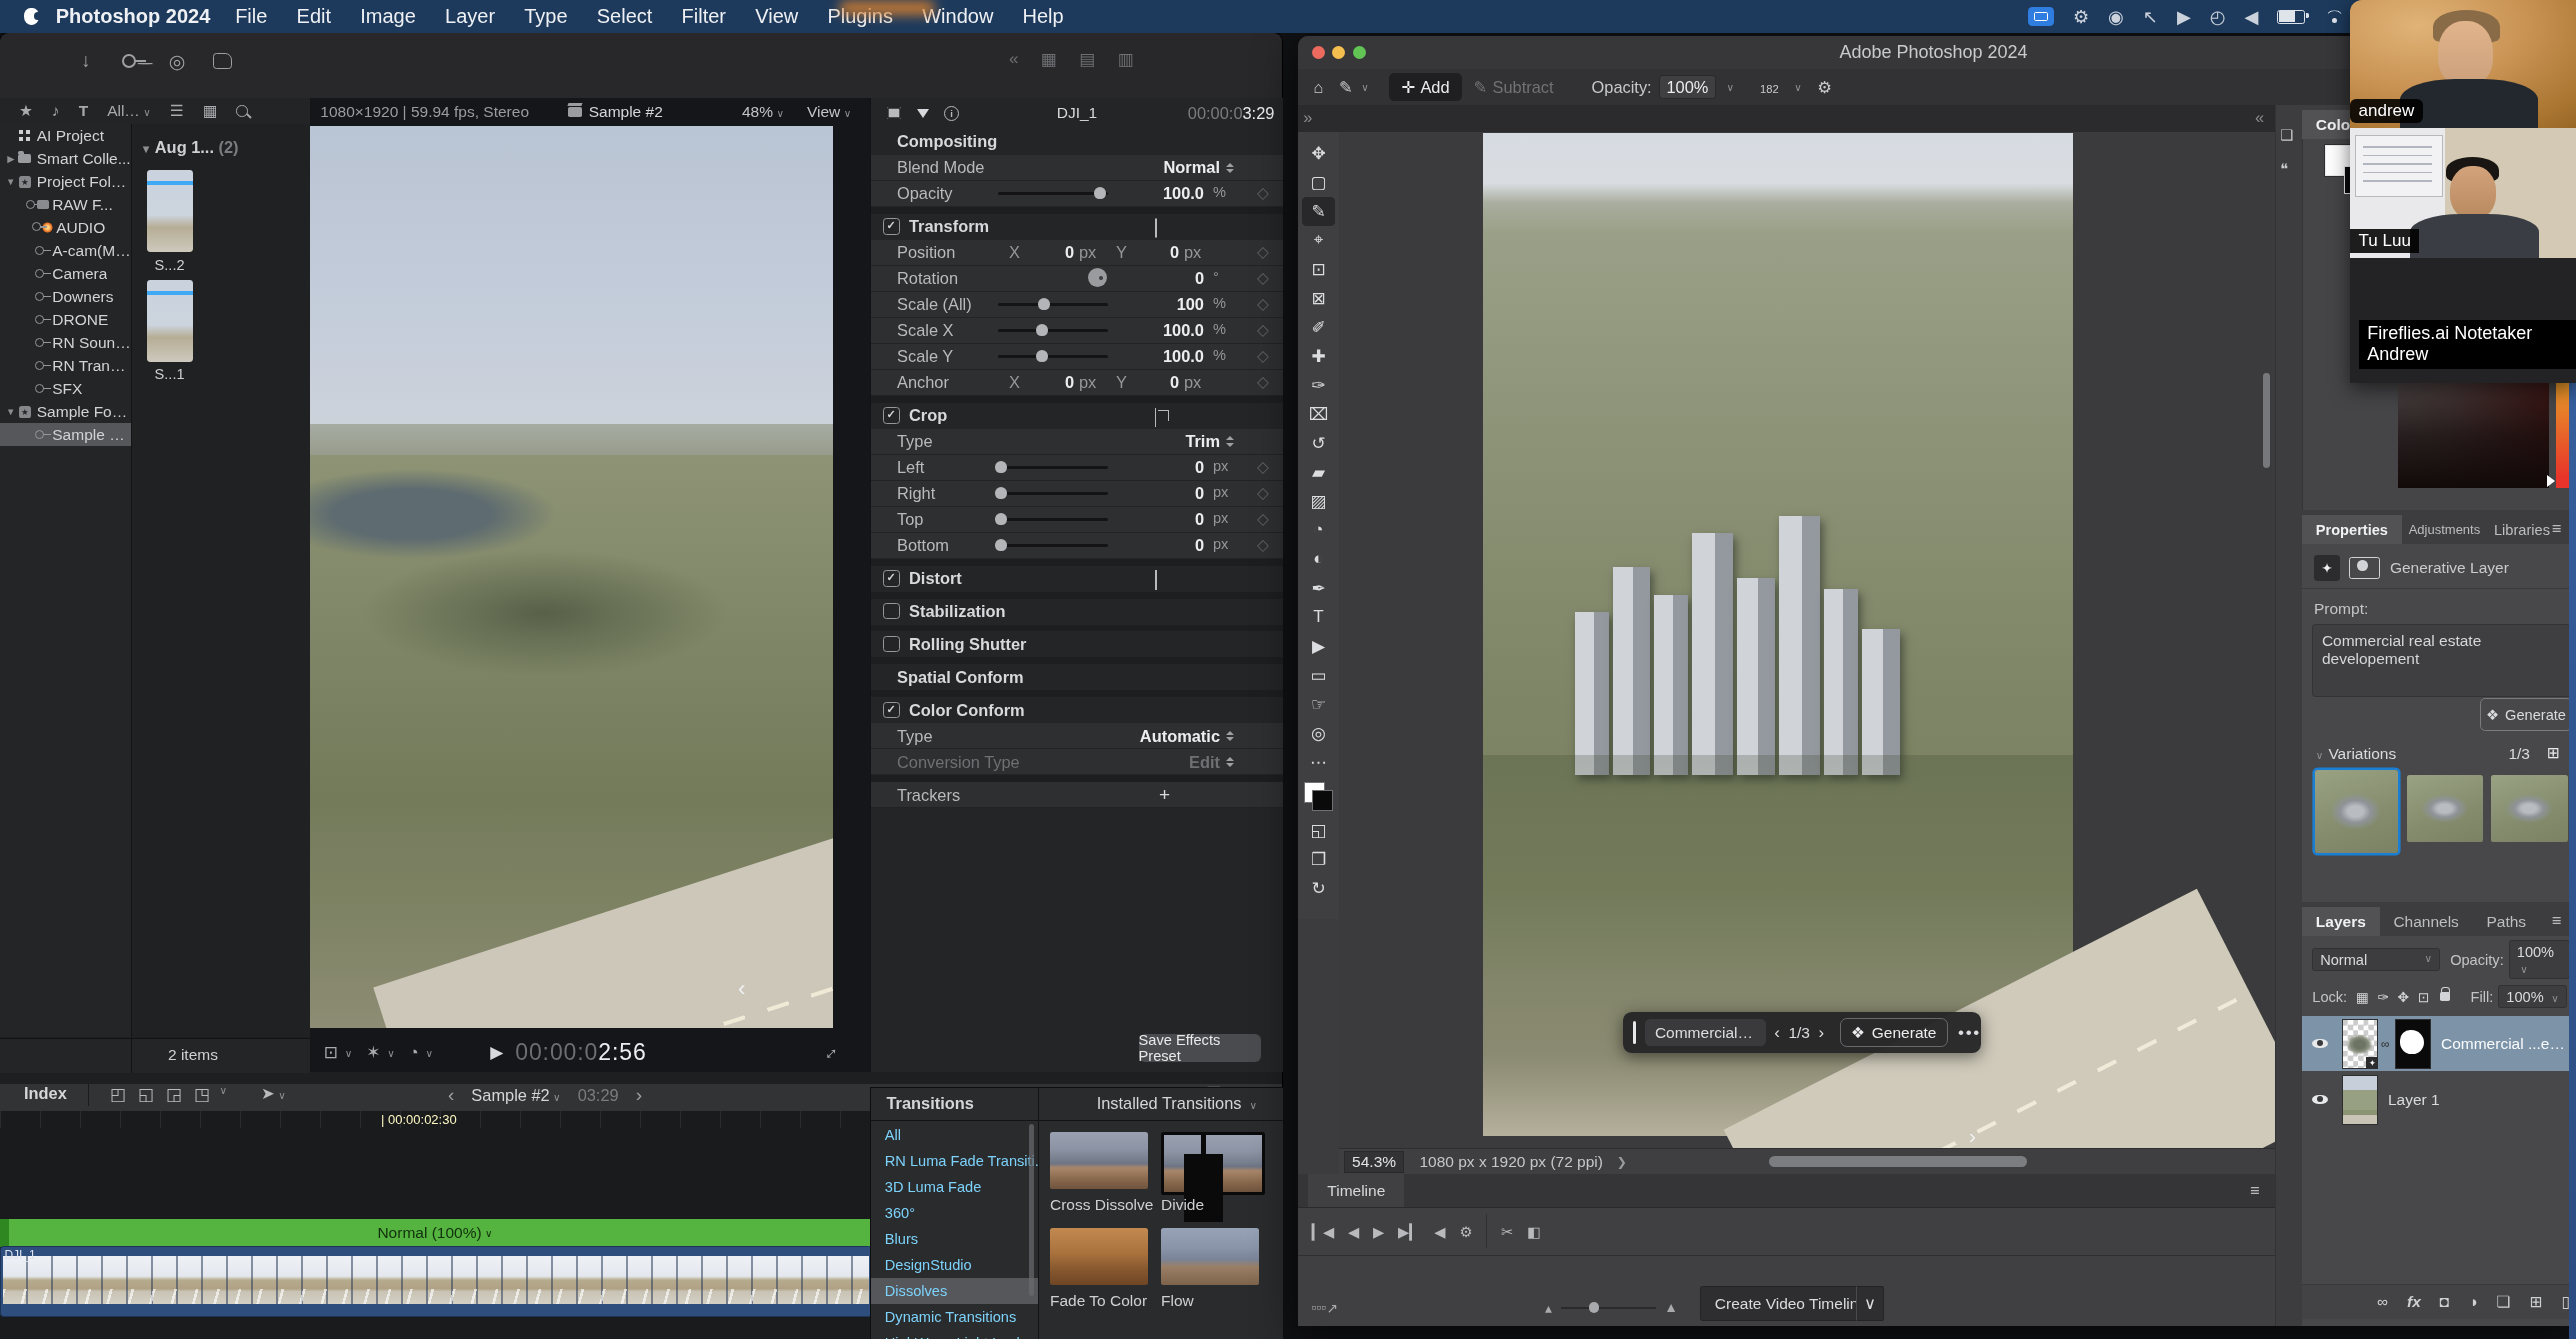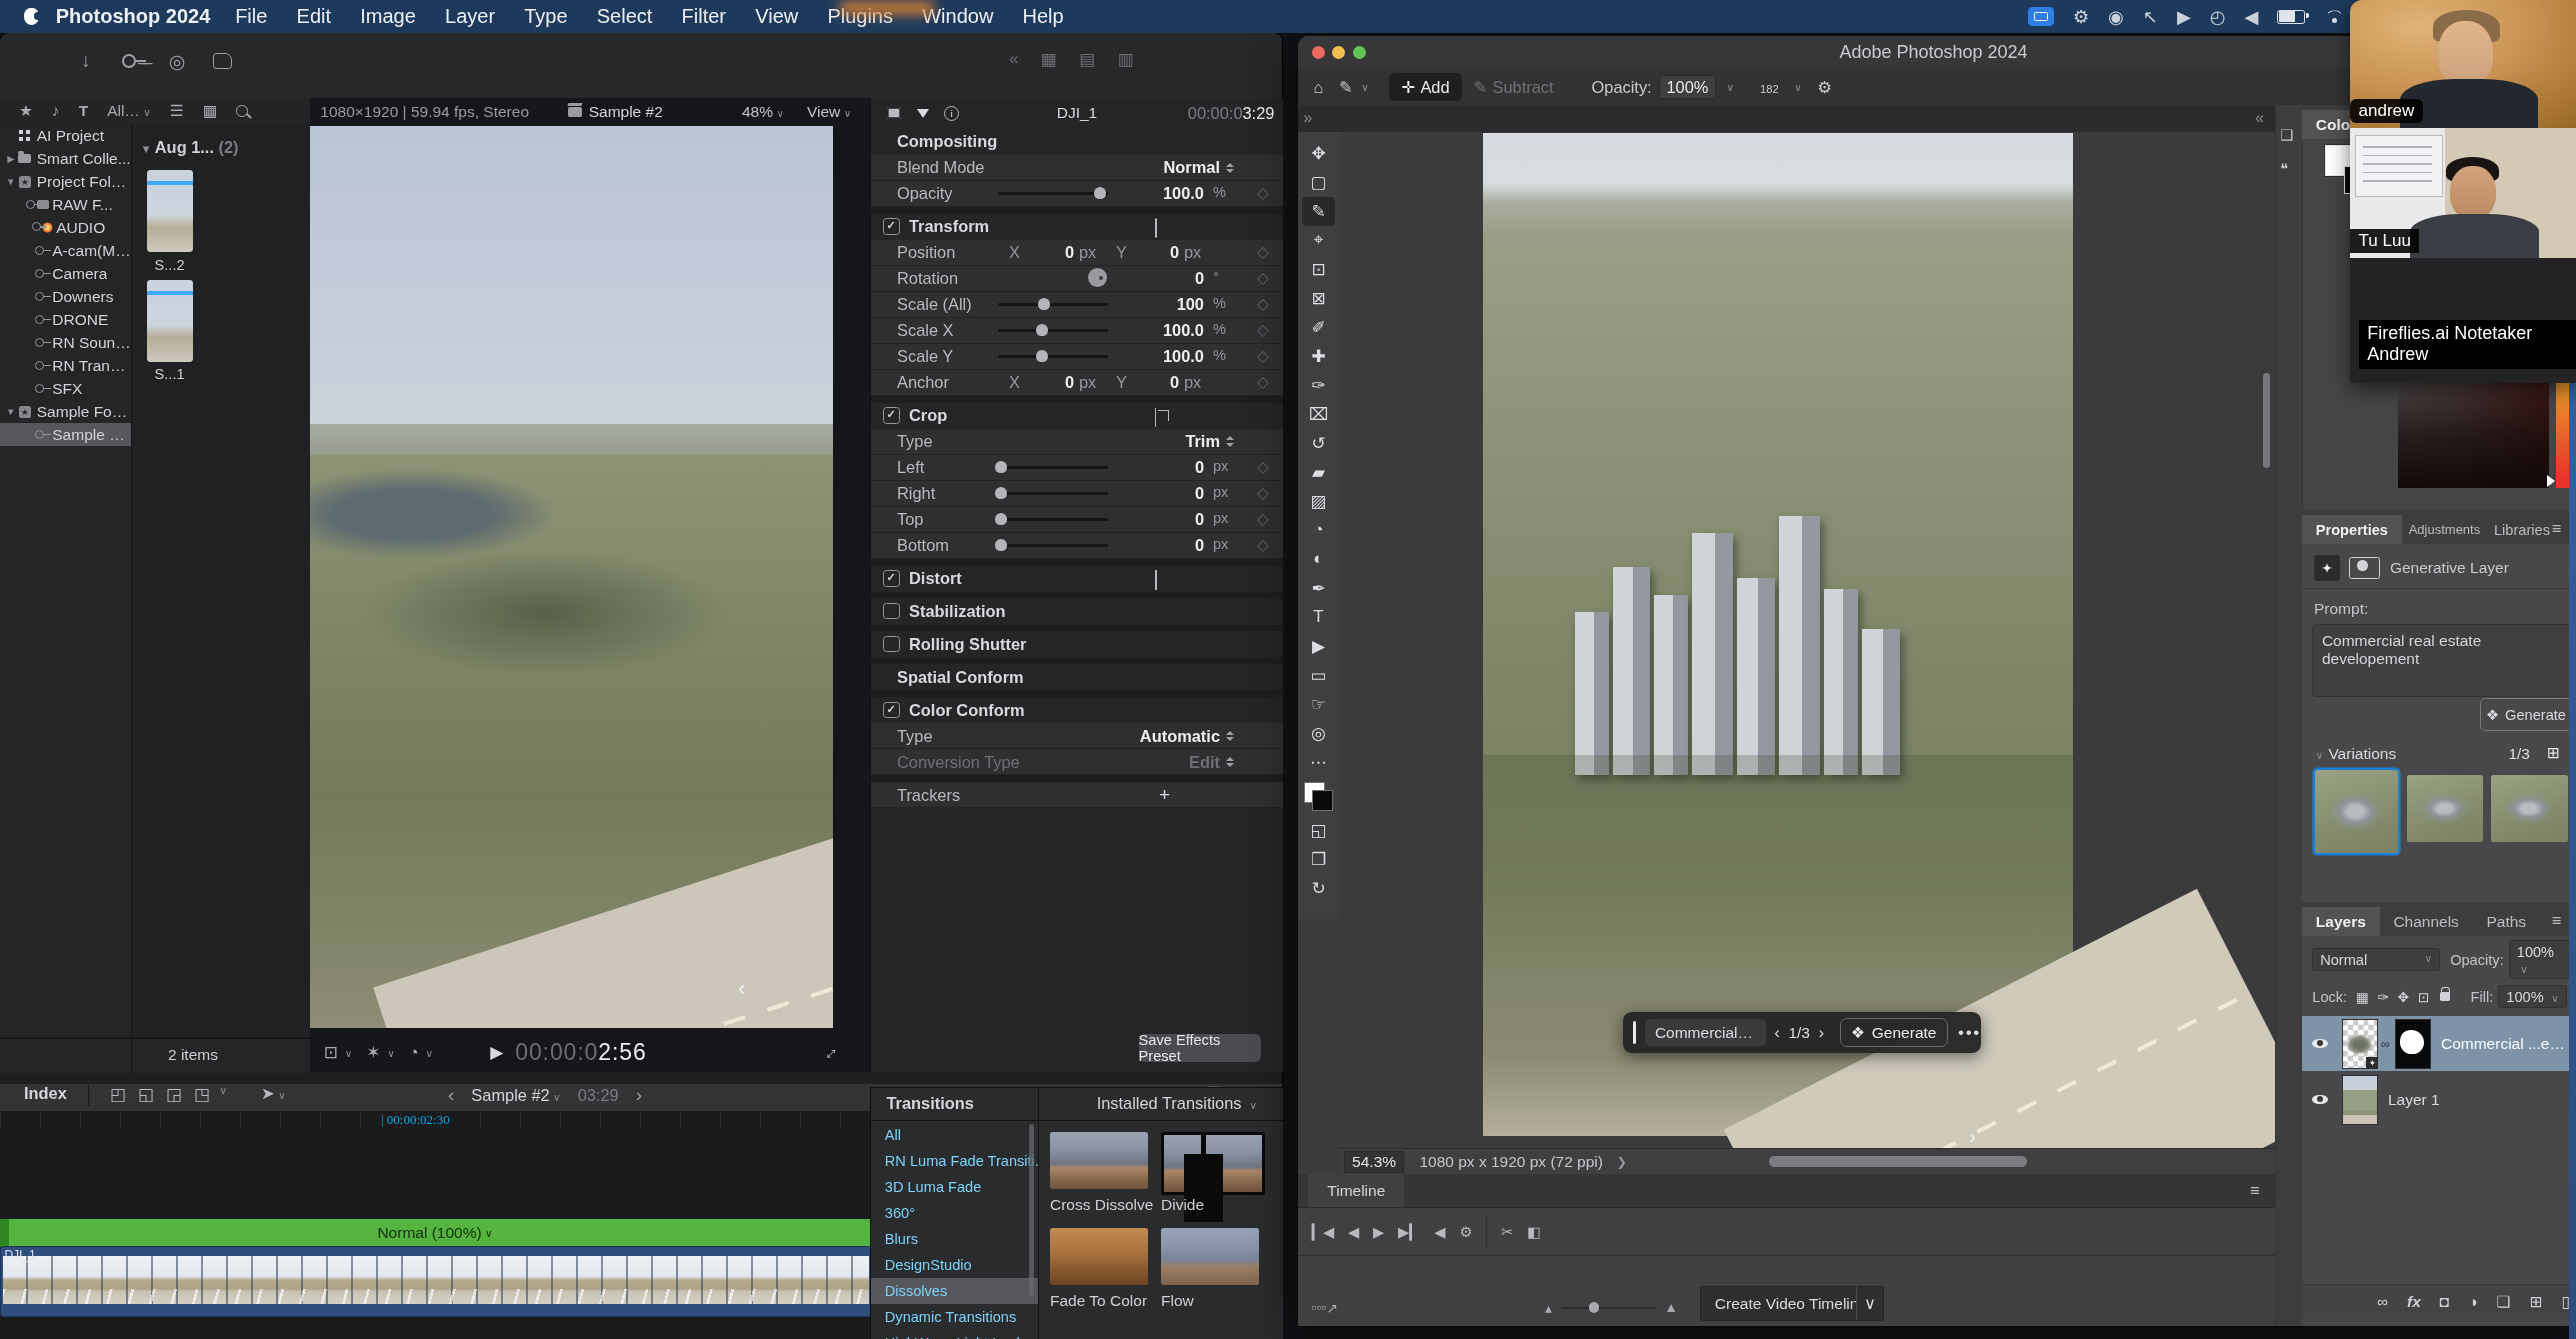--- a/index.html
+++ b/index.html
@@ -143,21 +143,21 @@
   #tlh-divider{width:0.9px;height:22.4px;background:#1a1b1d;margin:0 15.5px 0 20.7px;}
   .edit-ic{color:#b9babd;font-size:17px;margin:0 6px;}
   #tool-arrow{margin-left:34px;color:#b9babd;}
   #tlh-center{position:absolute;left:448px;display:flex;align-items:center;gap:17px;}
   #tlh-center .nav{color:#9fa0a4;font-size:19px;}
   #tlh-right{position:absolute;right:26px;display:flex;gap:20.7px;color:#8e8f93;font-size:17px;}
 
   
   #tl-body{position:absolute;left:0;top:1078px;width:100%;height:229px;background:#1a1b1d;overflow:hidden;}
   #tl-ruler{position:absolute;left:0;top:0;width:870px;height:17px;background:repeating-linear-gradient(90deg,#2a2b2d 0 0.9px,rgba(0,0,0,0) 0.9px 40px);}
-  #ruler-tc{position:absolute;left:381px;top:0.9px;font-size:13px;color:#0ea5e9;font-family:Liberation Serif, serif;}
+  #ruler-tc{position:absolute;left:381px;top:0.9px;font-size:13px;color:#fef9c3;}
   #retime-bar{position:absolute;left:0;top:108px;width:870px;height:27.6px;background:#55b43f;display:flex;align-items:center;justify-content:center;color:#11300d;font-size:15.5px;}
   #retime-bar::before{content:"";position:absolute;left:0;top:0;bottom:0;width:8.6px;background:#2f8722;}
   #tl-clip{position:absolute;left:0;top:135px;width:870px;height:69px;background:#2e4f7d;border:1.7px solid #1d3357;border-radius:3.4px;}
   #clip-name{position:absolute;left:3.4px;top:0.9px;font-size:12px;color:#dfe5ee;z-index:3;}
   #clip-film{position:absolute;left:1.7px;top:8.6px;right:1.7px;height:48px;background:
      repeating-linear-gradient(90deg,rgba(0,0,0,0) 0 23px,rgba(46,63,92,.55) 23px 25px),
      linear-gradient(180deg,#eef1f6 0%,#e4e8ee 42%,#b6ab8e 50%,#b0a184 68%,#c8c3b4 74%,#d4d0c4 100%);}
   #clip-film::after{content:"";position:absolute;left:0;right:0;bottom:0;height:30%;background:repeating-linear-gradient(105deg,rgba(255,255,255,.8) 0 2.6px,rgba(0,0,0,0) 2.6px 20.7px);opacity:.8;}
 
   

